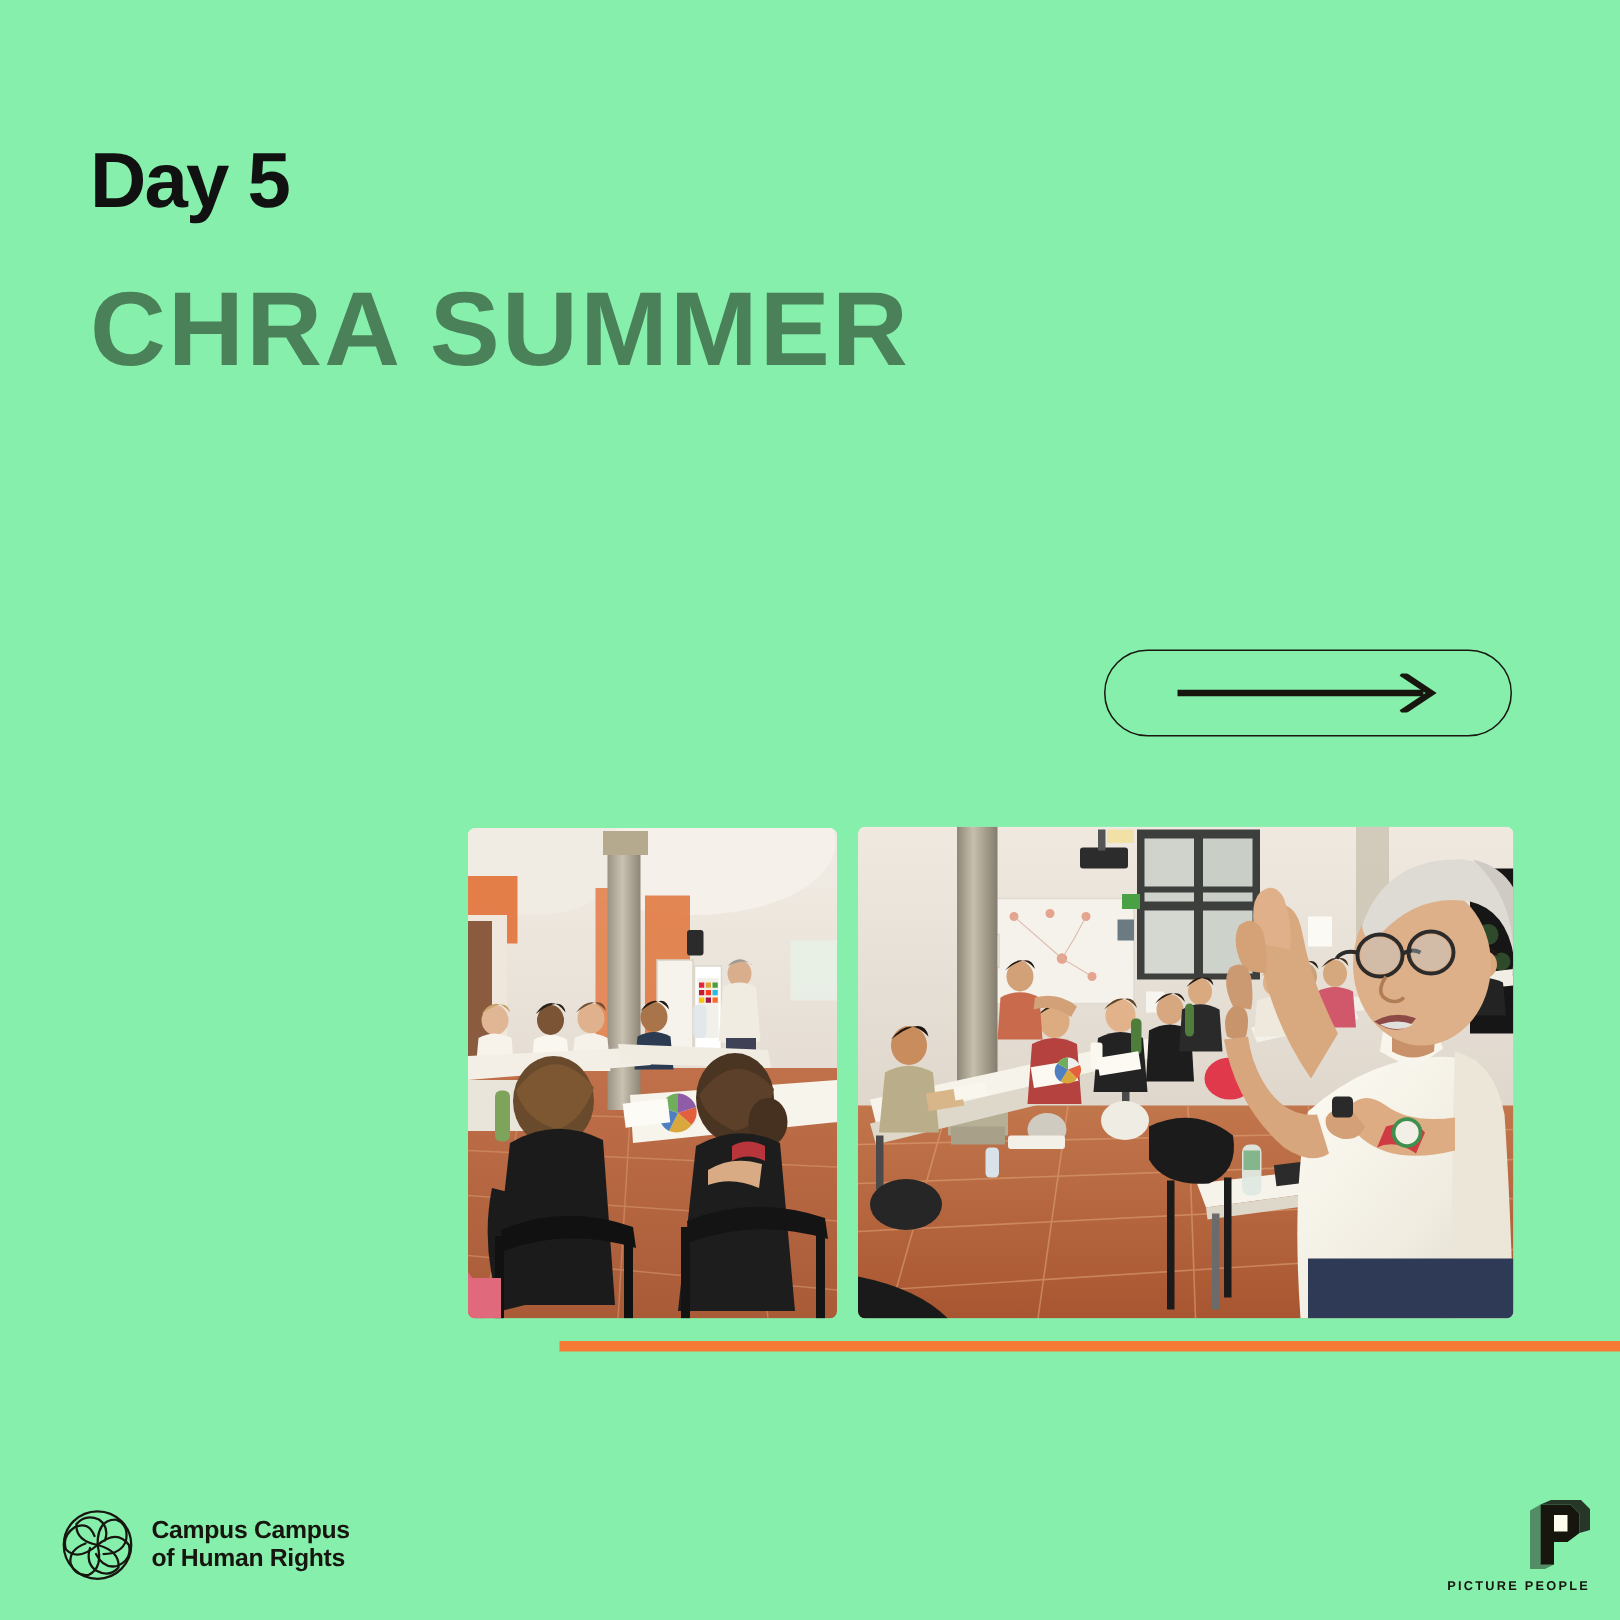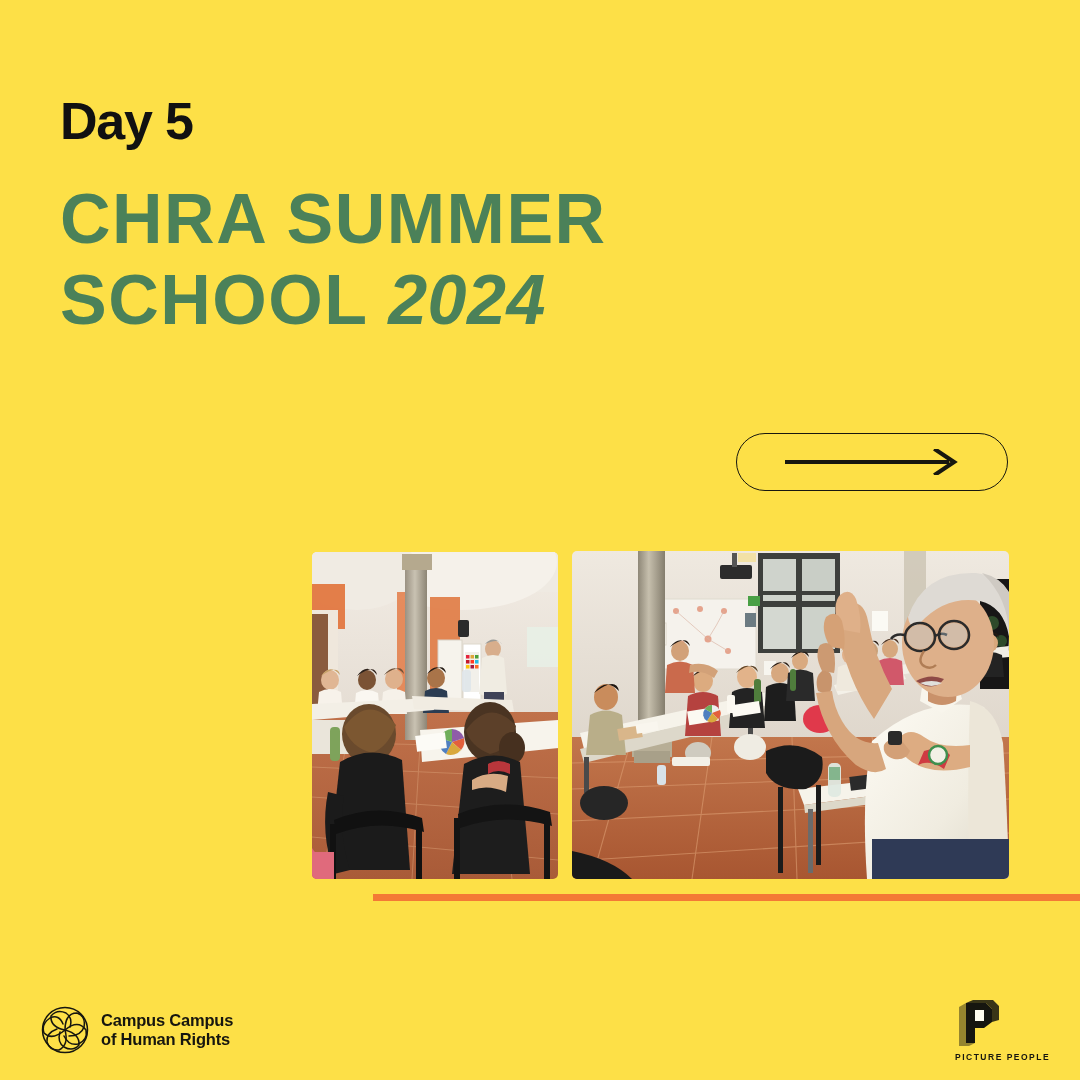--- a/index.html
+++ b/index.html
@@ -10,21 +10,21 @@
     width: 1080px;
     height: 1080px;
     background: #fffdee;
     font-family: "Liberation Sans", sans-serif;
     overflow: hidden;
   }
   .canvas {
     position: relative;
     width: 1080px;
     height: 1080px;
-    background: #fde047;
+    background: #86efac;
   }
 
   
   .day-label {
     position: absolute;
     left: 60px;
     top: 95px;
     font-size: 52px;
     font-weight: 700;
     letter-spacing: -1.2px;
@@ -111,42 +111,41 @@
   }
   .gc-text span { display: block; }
 
   .pp-logo {
     position: absolute;
     left: 955px;
     top: 1000px;
     width: 105px;
     display: flex;
     flex-direction: column;
-    align-items: flex-start;
+    align-items: flex-end;
   }
   .pp-mark { width: 44px; height: 46px; display: block; }
   .pp-text {
     margin-top: 6px;
     font-size: 8.5px;
     font-weight: 700;
     letter-spacing: 1.5px;
     color: #16160f;
     white-space: nowrap;
   }
 </style>
 </head>
 <body>
 
 <div class="canvas">
 
   <div class="day-label">Day 5</div>
 
   <div class="title-block">
     <div class="title-line">CHRA SUMMER</div>
-    <div class="title-line second"><span>SCHOOL</span> <span class="year">2024</span></div>
   </div>
 
   <div class="arrow-button">
     <span>
       <svg width="178" height="26" viewBox="0 0 178 26">
         <line x1="2" y1="13" x2="166" y2="13" stroke="#17170f" stroke-width="4.2"></line>
         <polyline points="153,1 171,13 153,25" fill="none" stroke="#17170f" stroke-width="4.2" stroke-linecap="square" stroke-linejoin="miter"></polyline>
       </svg>
     </span>
   </div>

